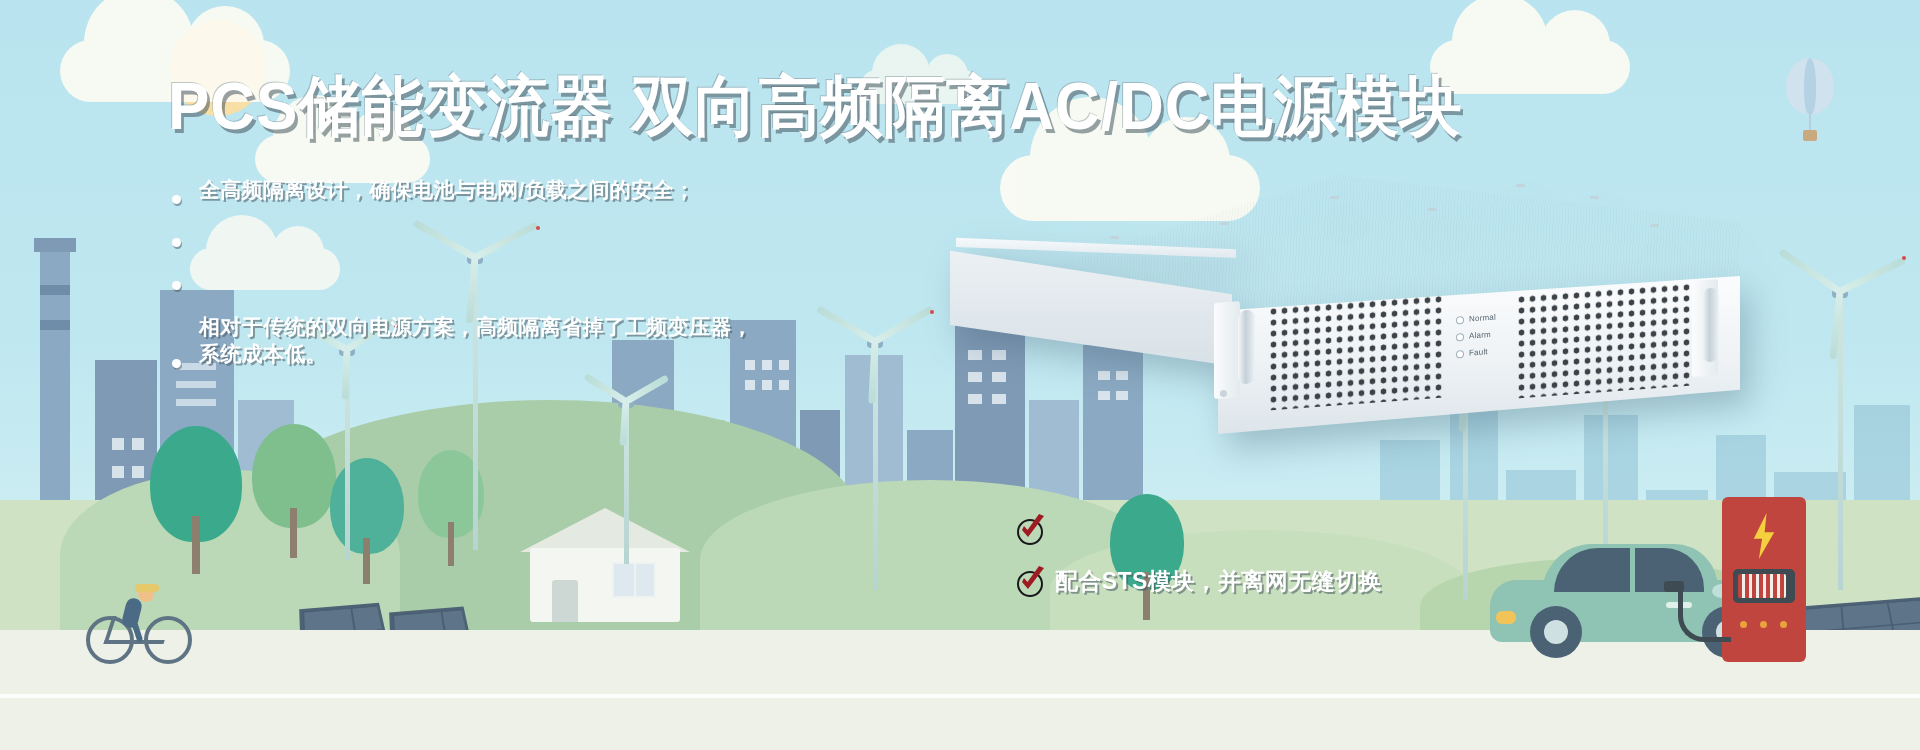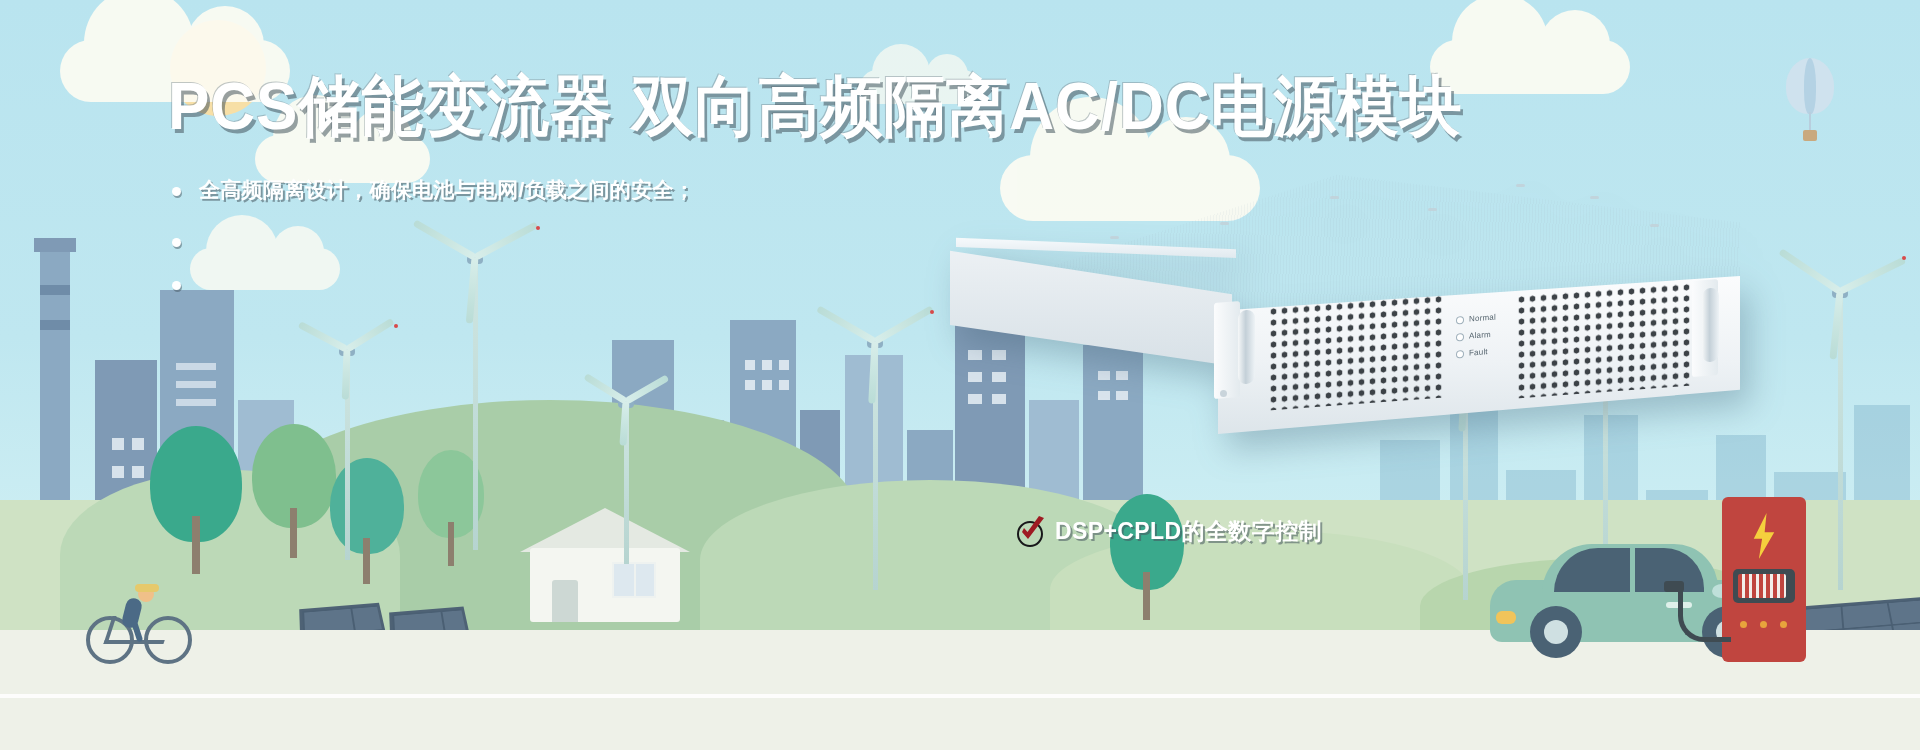--- a/index.html
+++ b/index.html
@@ -170,21 +170,21 @@
   .pr-topdot{position:absolute;width:9px;height:3px;border-radius:2px;background:#c2cfd7;opacity:.8;}
 
   
   .title{position:absolute;left:168px;top:62px;white-space:nowrap;
      font-size:66px;font-weight:700;color:#ffffff;letter-spacing:1px;
      font-family:"Liberation Sans","DejaVu Sans",sans-serif;
      transform:scaleX(.94);transform-origin:left center;
      text-shadow:3px 4px 0 rgba(70,85,95,.55), -1px -1px 0 rgba(120,135,145,.45);}
 
   .bullets{position:absolute;left:172px;top:176px;width:700px;}
-  .bullet{display:flex;align-items:flex-start;margin-bottom:23px;}
+  .bullet{display:flex;align-items:flex-end;margin-bottom:23px;}
   .bullet .dot{width:9px;height:9px;border-radius:50%;background:#ffffff;flex:0 0 auto;
      margin:11px 18px 0 0;box-shadow:1px 2px 0 rgba(70,85,95,.5);}
   .bullet .txt{font-size:21px;font-weight:700;color:#ffffff;line-height:1.32;
      text-shadow:2px 2px 0 rgba(70,85,95,.55);letter-spacing:.3px;}
 
   .checks{position:absolute;left:1015px;top:516px;}
   .check-line{display:flex;align-items:center;margin-bottom:22px;}
   .chk{position:relative;width:28px;height:28px;flex:0 0 auto;margin-right:12px;}
   .chk .ring{position:absolute;left:2px;top:3px;width:22px;height:22px;border:2px solid #18181a;border-radius:50%;}
   .chk svg{position:absolute;left:0;top:-4px;}
@@ -453,27 +453,39 @@
     <div class="bullet">
       <span class="dot"></span>
       <span class="txt">全高频隔离设计，确保电池与电网/负载之间的安全；</span>
     </div>
     <div class="bullet">
       <span class="dot"></span>
     </div>
     <div class="bullet">
       <span class="dot"></span>
     </div>
+    <div class="bullet">
+      <span class="dot"></span>
+      <span class="txt" style="max-width:560px;display:inline-block;">相对于传统的双向电源方案，高频隔离省掉了工频变压器，系统成本低。</span>
+    </div>
   </div>
 
   <div class="checks">
     <div class="check-line">
       <span class="chk">
         <span class="ring"></span>
         <svg width="34" height="34" viewBox="0 0 34 34">
             <path d="M7 18 L13 25 L29 4 L24 2 L12.5 18 L9 14 Z" fill="#9e1b22"></path>
           </svg>
       </span>
-      <span class="txt">DSP+CPLD的全数字控制</span>
+    </div>
+    <div class="check-line">
+      <span class="chk">
+        <span class="ring"></span>
+        <svg width="34" height="34" viewBox="0 0 34 34">
+            <path d="M7 18 L13 25 L29 4 L24 2 L12.5 18 L9 14 Z" fill="#9e1b22"></path>
+          </svg>
+      </span>
+      <span class="txt">配合STS模块，并离网无缝切换</span>
     </div>
   </div>
 
 </div>
 
 </body></html>

